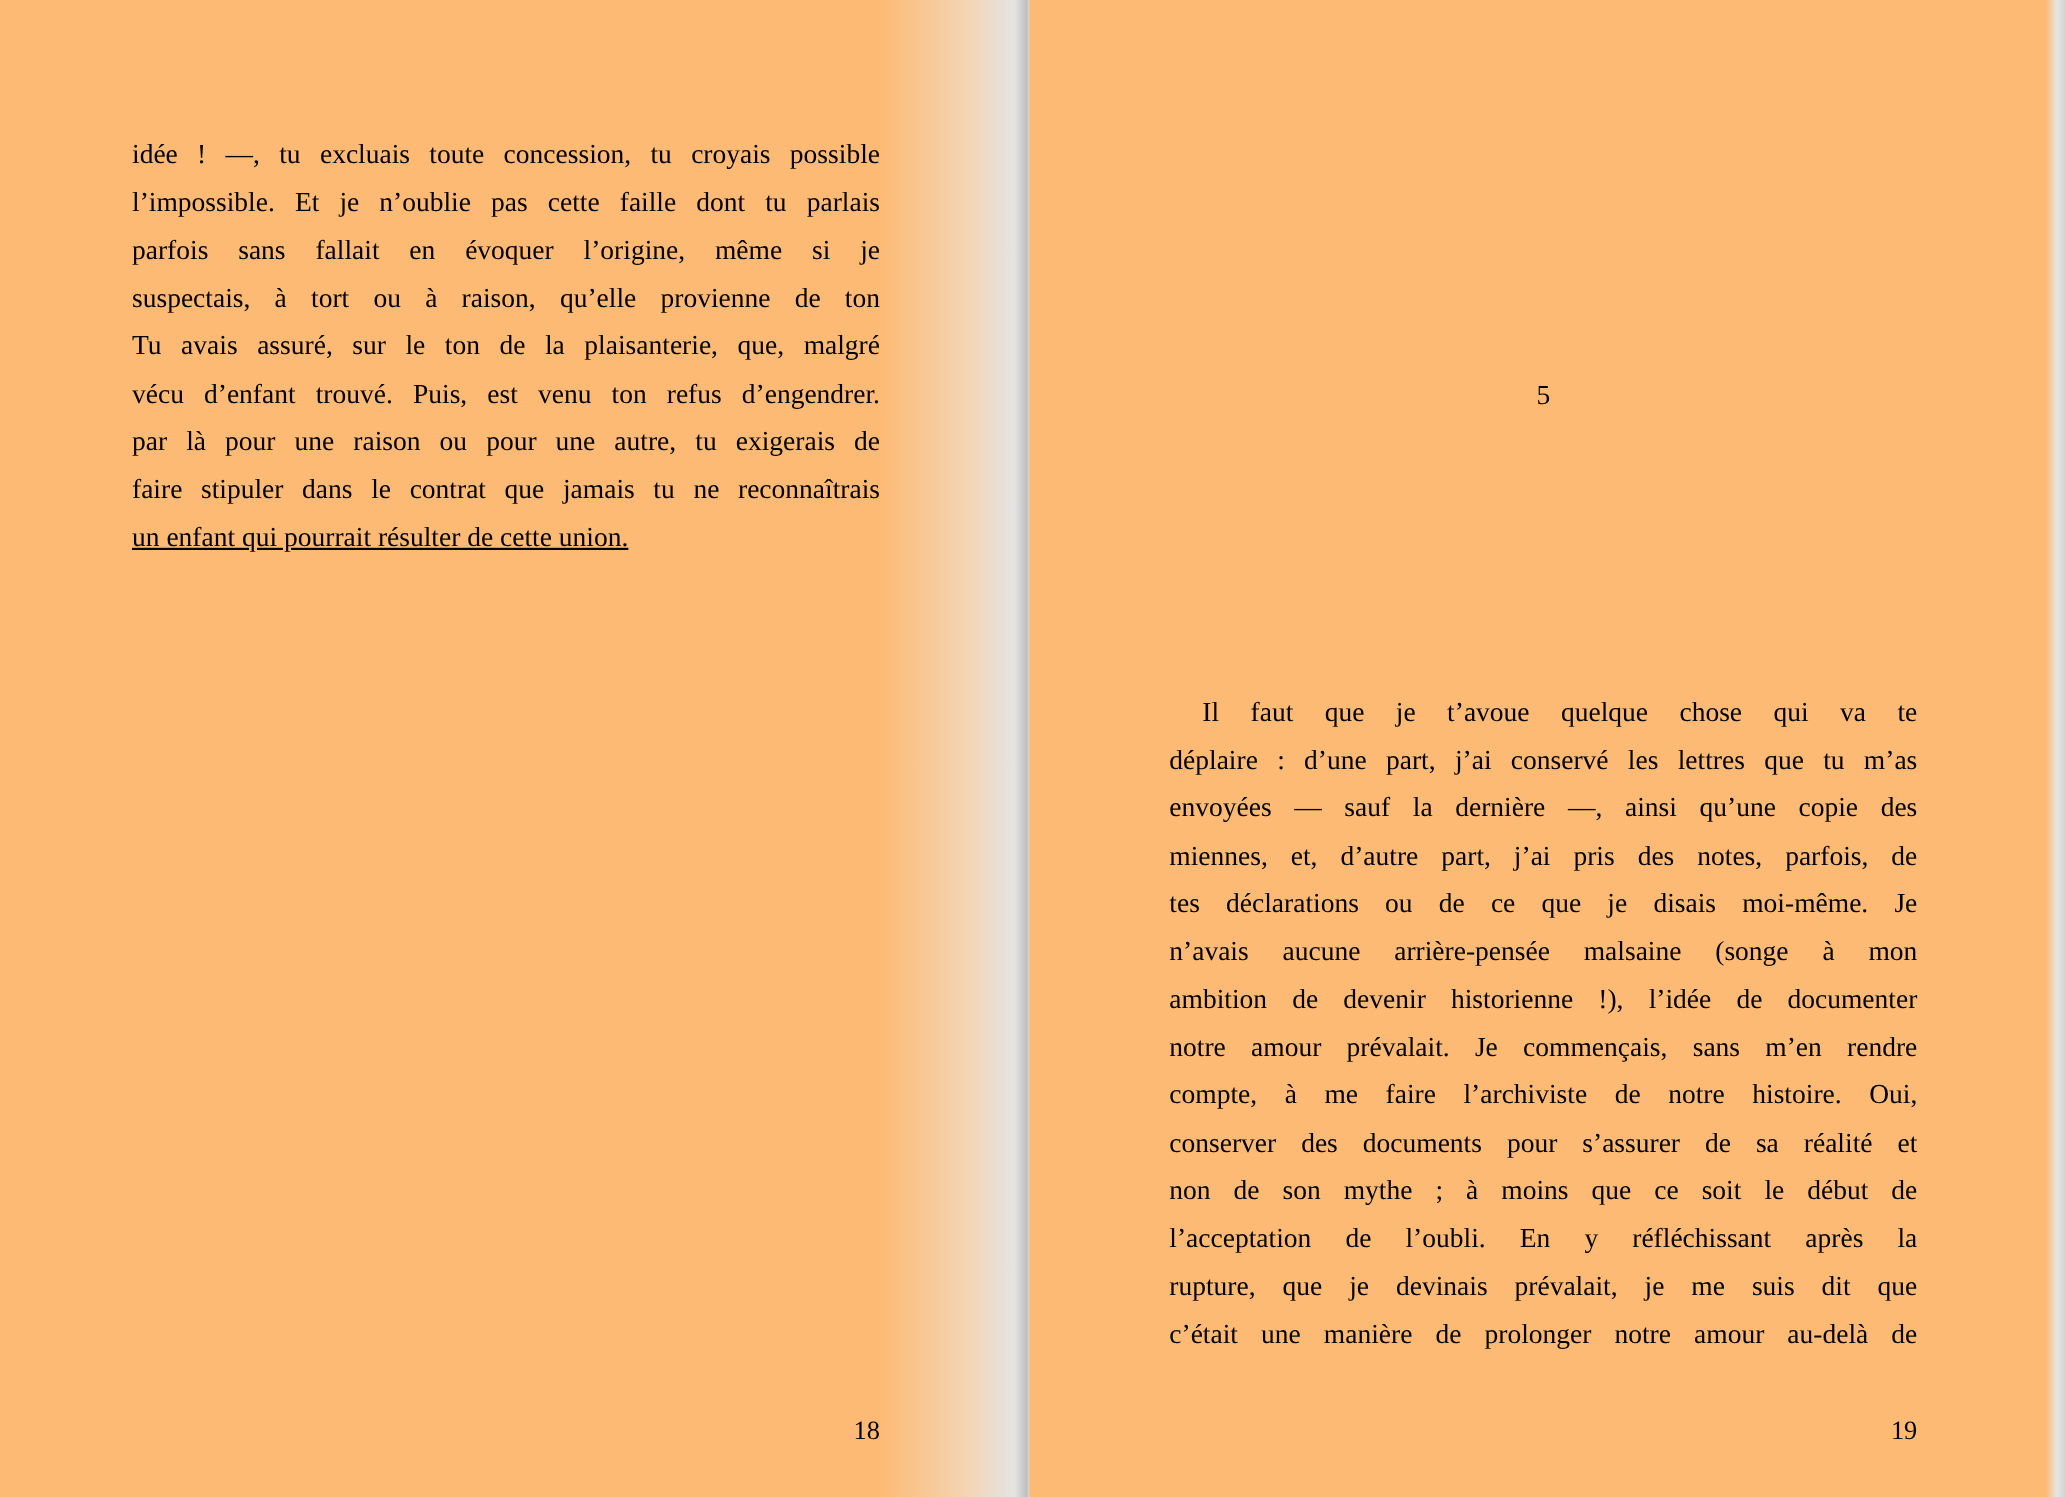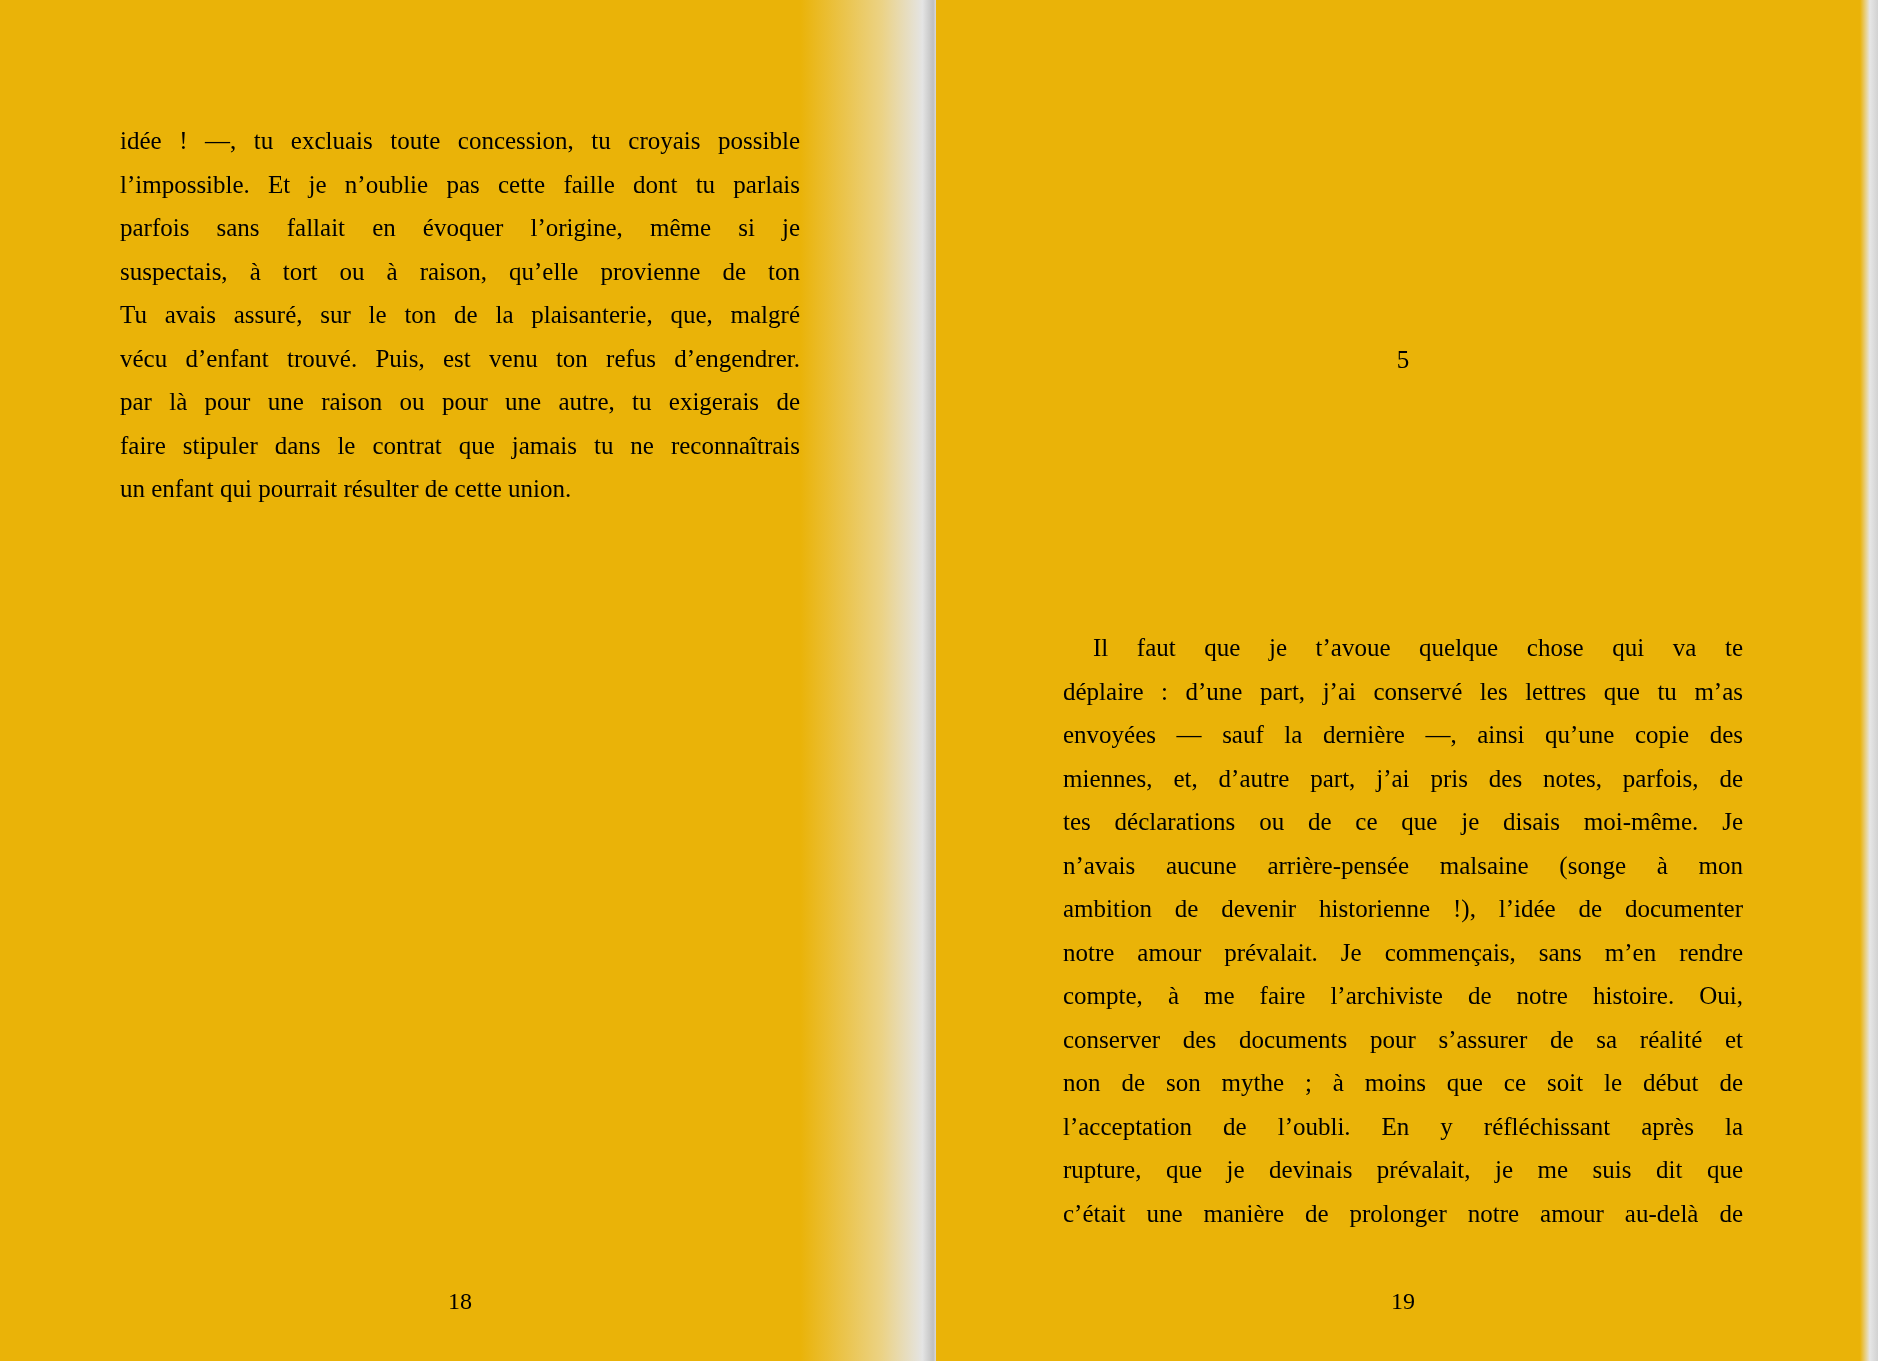--- a/index.html
+++ b/index.html
@@ -16,21 +16,21 @@
     overflow: hidden;
   }
   .spread {
     position: absolute;
     inset: 0;
   }
   .page {
     position: absolute;
     top: 0;
     height: 1361px;
-    background: #eab308;
+    background: #fdba74;
   }
   .page-left {
     left: 0;
     width: 936px;
   }
   .page-right {
     left: 936px;
     width: 942px;
   }
   
@@ -76,39 +76,40 @@
   .ln {
     margin: 0;
     font-size: 25px;
     line-height: 43.5px;
     text-align: justify;
     text-align-last: justify;
   }
   .ln.no-just {
     text-align: left;
     text-align-last: left;
+    text-decoration: underline;
   }
   .ln.indent {
     text-indent: 30px;
     margin-top: 28px;
   }
   .chapter-num {
     position: absolute;
     left: 127px;
     top: 338px;
     width: 680px;
     text-align: center;
     font-size: 25px;
     line-height: 43.5px;
   }
   .page-num {
     position: absolute;
     top: 1286px;
     width: 680px;
-    text-align: center;
+    text-align: right;
     font-size: 24px;
     line-height: 30px;
   }
   .pn-left  { left: 120px; }
   .pn-right { left: 127px; }
 </style>
 </head>
 <body>
 
 <div class="spread">

